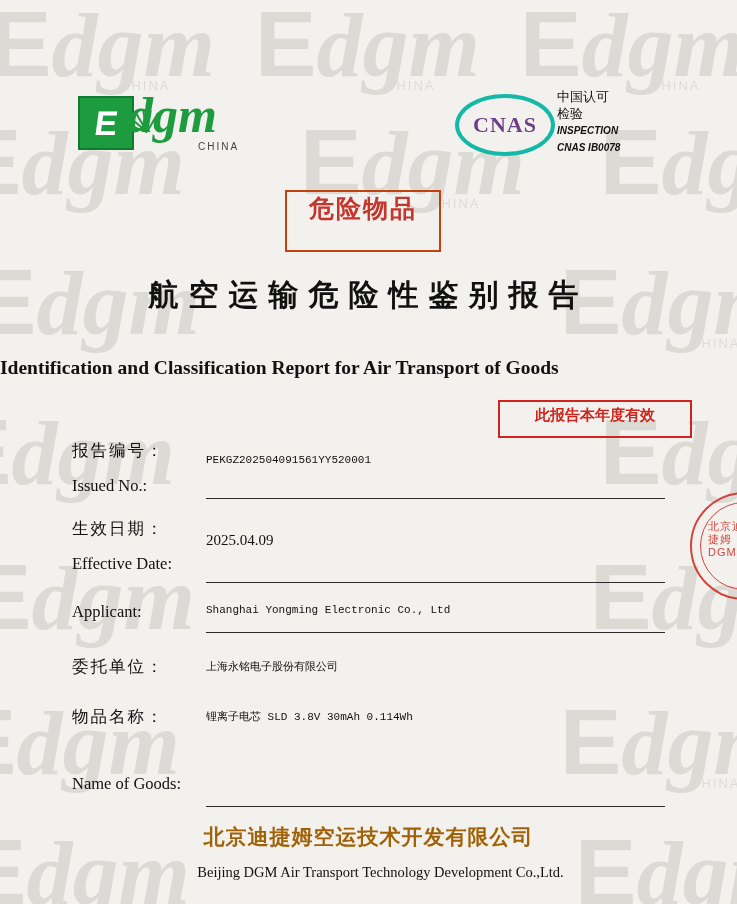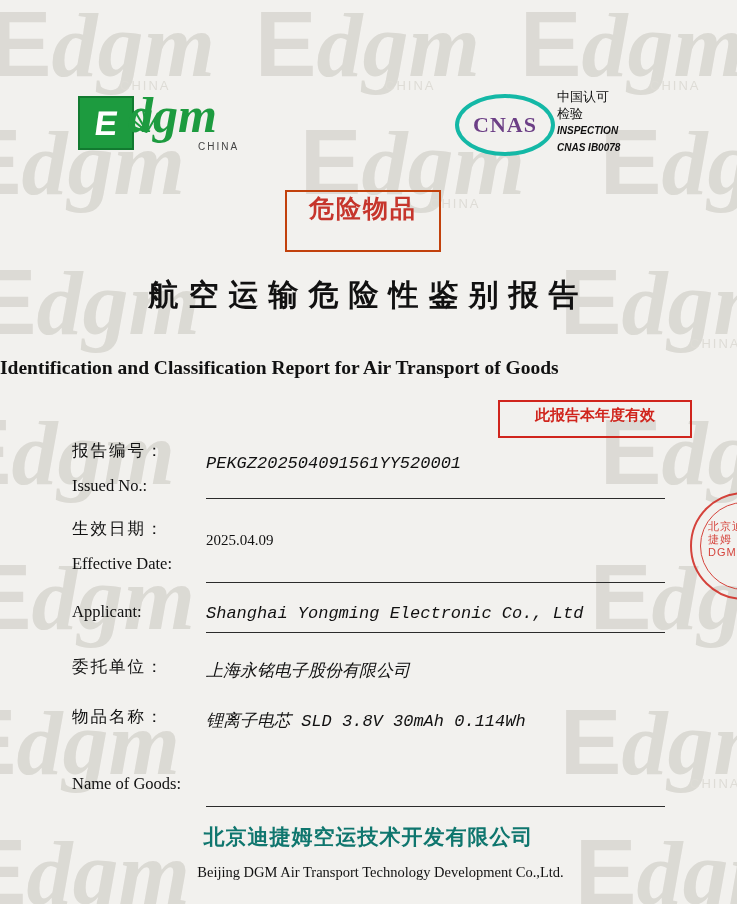--- a/index.html
+++ b/index.html
@@ -301,43 +301,42 @@
     position: absolute;
     left: 206px;
     top: 3px;
     font-family: "Liberation Serif", serif;
     font-size: 15px;
     color: #111;
     white-space: nowrap;
   }
   .fvalue.mono {
     font-family: "Liberation Mono", monospace;
-    font-size: 17px;
-    font-style: italic;
+    font-size: 11px;
   }
   .fline {
     position: absolute;
     left: 206px;
     right: 72px;
     top: 27px;
     border-bottom: 1px solid #2b2b2b;
   }
 
   
   .footer-cn {
     position: absolute;
     left: 0;
     top: 823px;
     width: 737px;
     text-align: center;
     font-family: "Liberation Serif", serif;
     font-weight: bold;
     font-size: 21px;
     letter-spacing: 1px;
-    color: #0f766e;
+    color: #a16207;
   }
   .footer-en {
     position: absolute;
     left: 0;
     top: 864px;
     width: 737px;
     text-align: center;
     font-family: "Liberation Serif", serif;
     font-size: 14.5px;
     color: #111;

